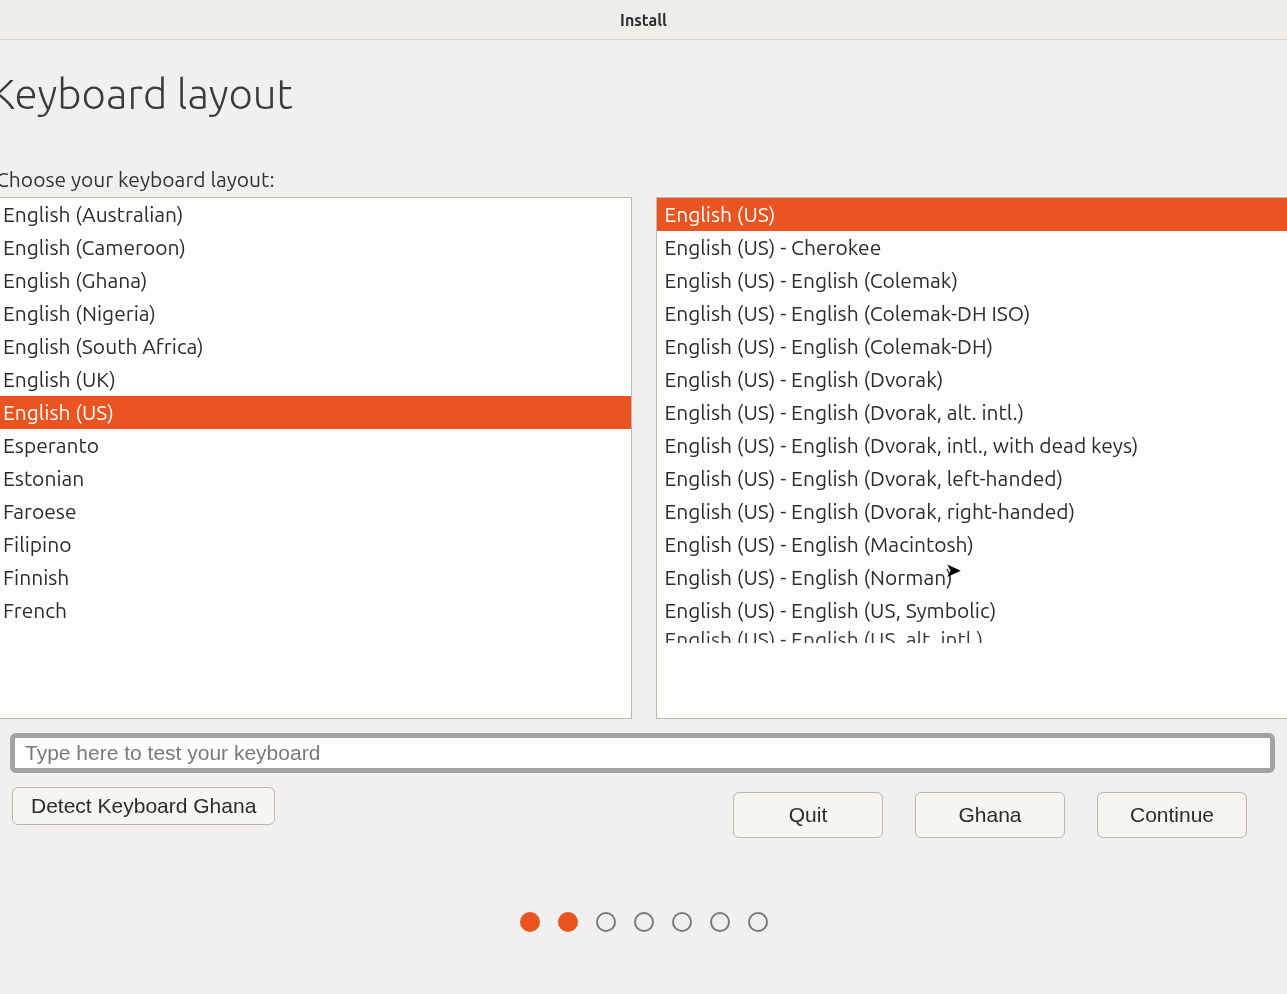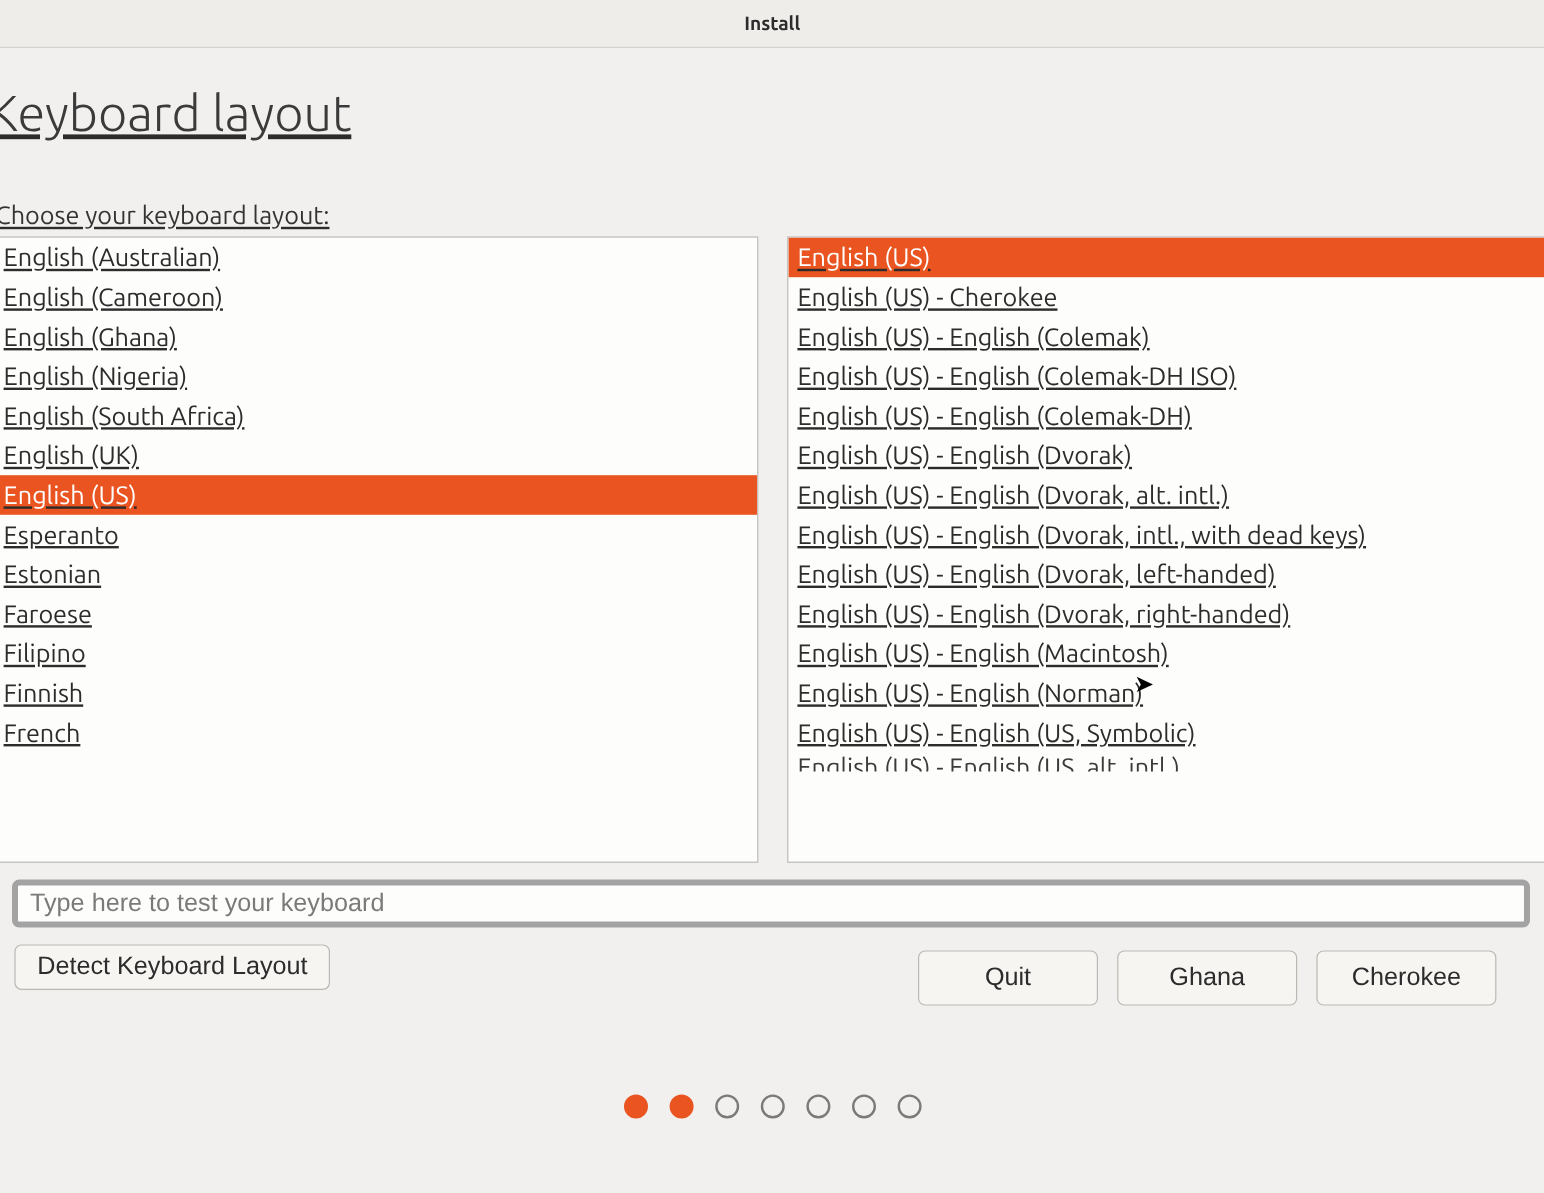--- a/index.html
+++ b/index.html
@@ -21,21 +21,20 @@
       border-bottom: 1px solid #d5d2ce;
       display: flex;
       align-items: center;
       justify-content: center;
       font-weight: 600;
       font-size: 16px;
       color: #2c2c2c;
     }
     .content {
       padding-top: 30px;
-      text-decoration: underline;
     }
     .page-title {
       font-size: 42px;
       font-weight: 300;
       color: #3a3a3a;
       margin-left: -10px;
       margin-bottom: 50px;
     }
     .prompt {
       font-size: 21px;
@@ -95,21 +94,21 @@
       border-radius: 6px;
       background: #f6f5f2;
       color: #2c2c2c;
       cursor: pointer;
     }
     .nav-row {
       position: absolute;
       right: 40px;
       top: 792px;
       display: flex;
-      gap: 16px;
+      gap: 32px;
     }
     .nav-btn {
       width: 150px;
       height: 46px;
       font-size: 21px;
       border: 1px solid #bbb8b4;
       border-radius: 6px;
       background: #f6f5f2;
       color: #2c2c2c;
       cursor: pointer;
@@ -186,27 +185,27 @@
           <div class="list-item">English (US) - English (Macintosh)</div>
           <div class="list-item">English (US) - English (Norman)</div>
           <div class="list-item">English (US) - English (US, Symbolic)</div>
           <div class="list-item partial">English (US) - English (US, alt. intl.)</div>
         </div>
     </div>
 
     <input class="test-input" type="text" placeholder="Type here to test your keyboard" style="">
 
     <br>
-    <button class="detect-btn">Detect Keyboard Layout</button>
+    <button class="detect-btn">Detect Keyboard Ghana</button>
   </div>
 
   <div class="nav-row">
     <button class="nav-btn">Quit</button>
     <button class="nav-btn">Ghana</button>
-    <button class="nav-btn">Cherokee</button>
+    <button class="nav-btn">Continue</button>
   </div>
 
   <div class="progress-dots" id="progress-dots">
       <div class="dot filled"></div>
       <div class="dot filled"></div>
       <div class="dot"></div>
       <div class="dot"></div>
       <div class="dot"></div>
       <div class="dot"></div>
       <div class="dot"></div>

